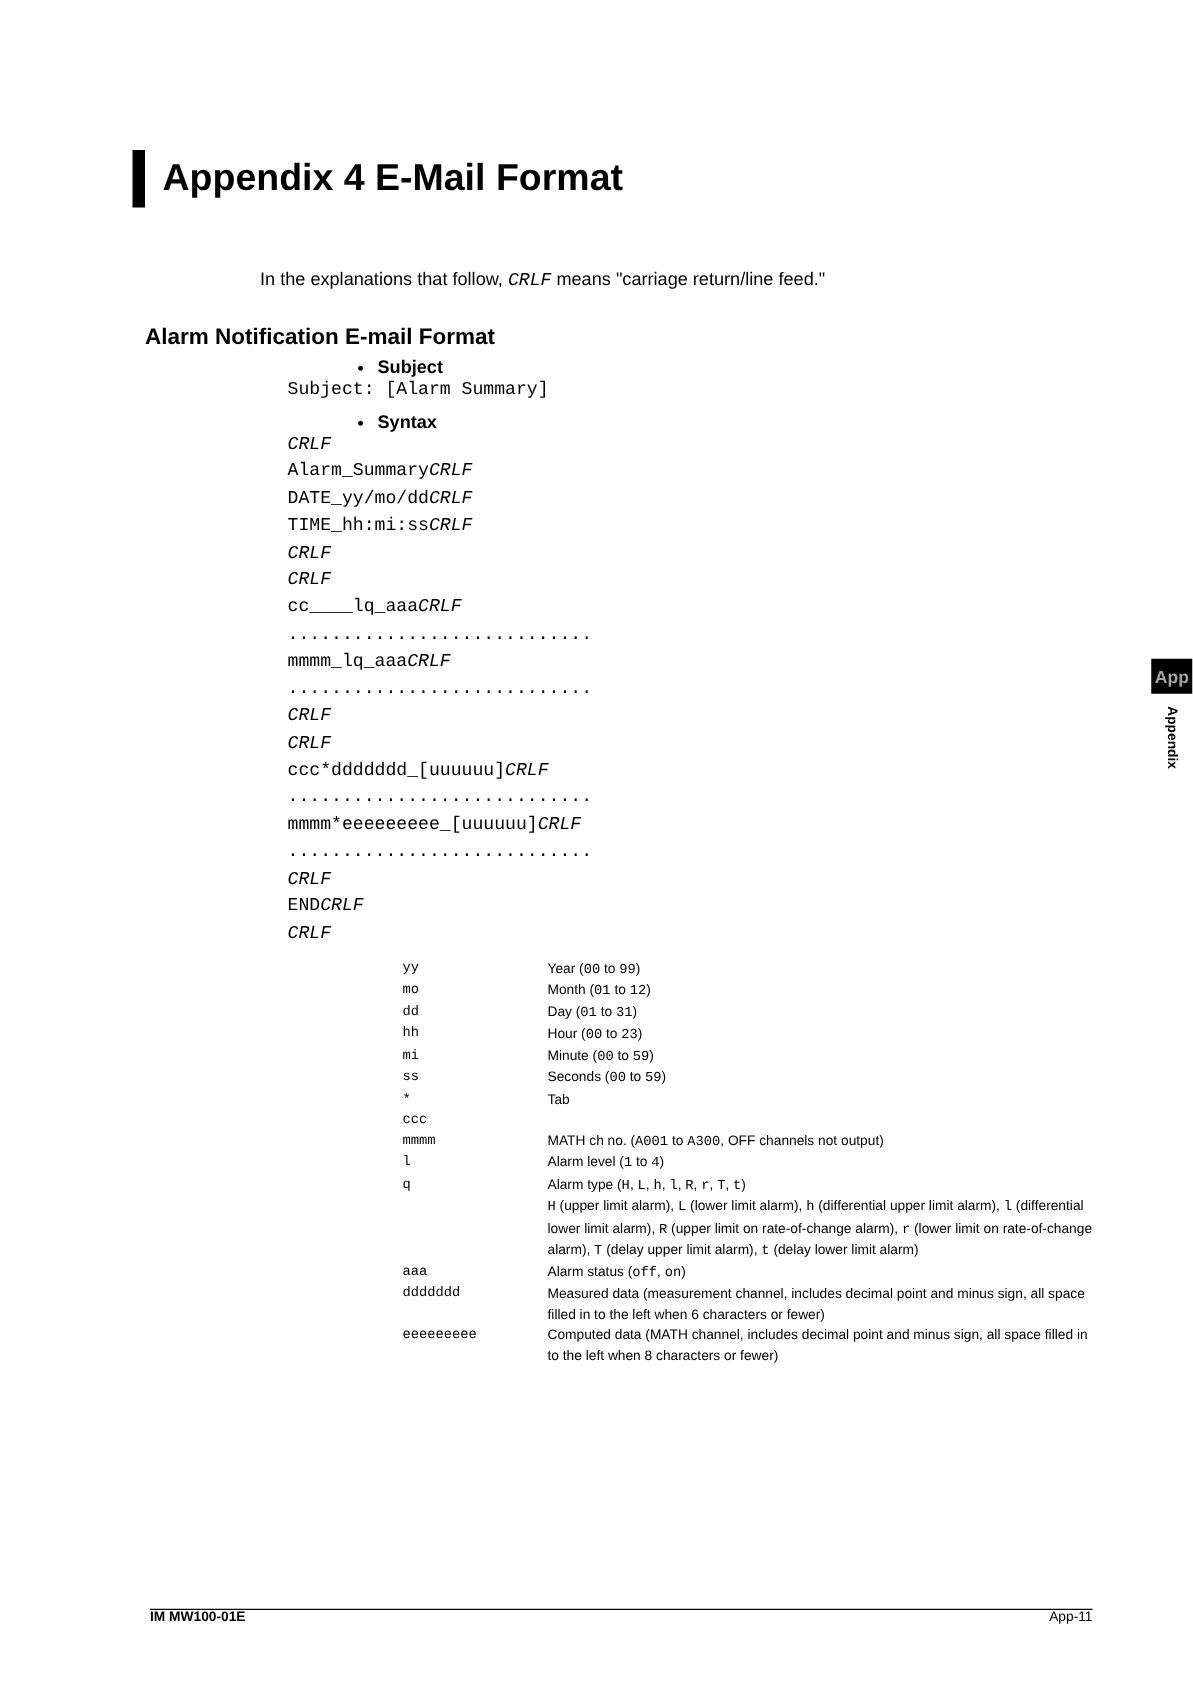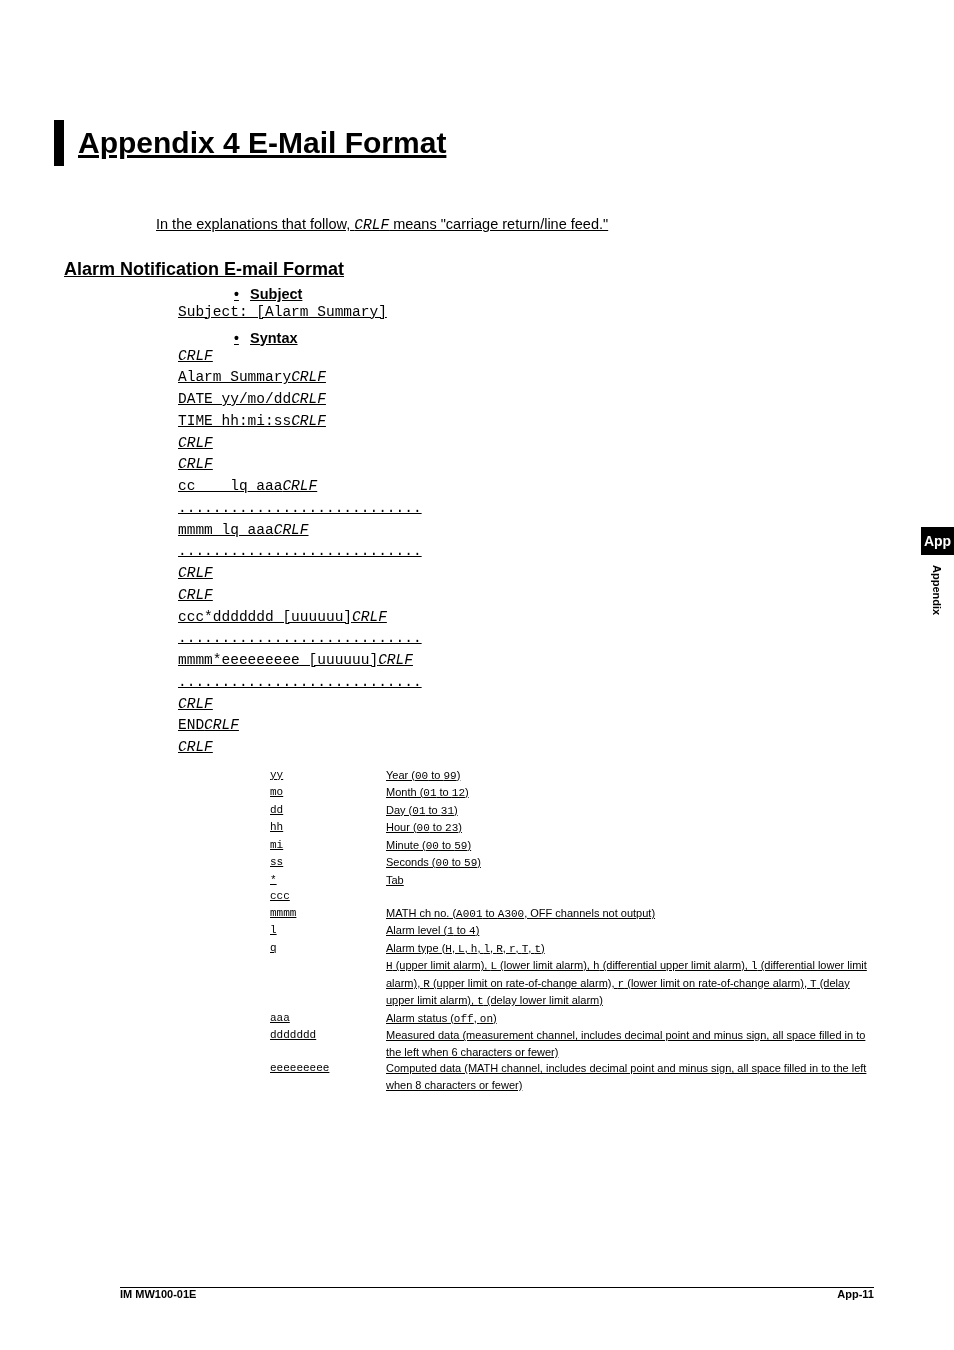--- a/index.html
+++ b/index.html
@@ -5,23 +5,22 @@
   * { margin: 0; padding: 0; box-sizing: border-box; }
   body {
     width: 954px;
     height: 1350px;
     background: #fff;
     font-family: Arial, Helvetica, sans-serif;
     color: #000;
     position: relative;
   }
   .page {
-    padding: 120px 80px 60px 64px;
+    padding: 120px 80px 60px 116px;
     position: relative;
-    text-decoration: underline;
   }
   .title-block {
     display: flex;
     align-items: stretch;
     margin-bottom: 48px;
     margin-left: -10px;
   }
   .title-bar {
     width: 10px;
     background: #000;
@@ -86,21 +85,21 @@
   }
   .param-desc .mono { font-family: "Courier New", Courier, monospace; }
   .side-tab {
     position: absolute;
     right: 0;
     top: 527px;
     width: 33px;
   }
   .side-tab-black {
     background: #000;
-    color: #ffffff;
+    color: #a3a3a3;
     font-size: 14px;
     font-weight: bold;
     text-align: center;
     padding: 6px 0;
   }
   .side-tab-label {
     writing-mode: vertical-rl;
     font-size: 11px;
     font-weight: bold;
     padding: 10px 0 0 10px;
@@ -110,21 +109,21 @@
     bottom: 50px;
     left: 120px;
     right: 80px;
     border-top: 1px solid #000;
     display: flex;
     justify-content: space-between;
     padding-top: 0;
     font-size: 11px;
   }
   .footer .left { font-weight: bold; }
-  .footer .right { font-weight: bold; }
+  .footer .right { font-weight: normal; }
 </style>
 </head>
 <body>
 
 <div class="page">
 
   <div class="title-block">
     <div class="title-bar"></div>
     <div class="title-text">Appendix 4  E-Mail Format</div>
   </div>

